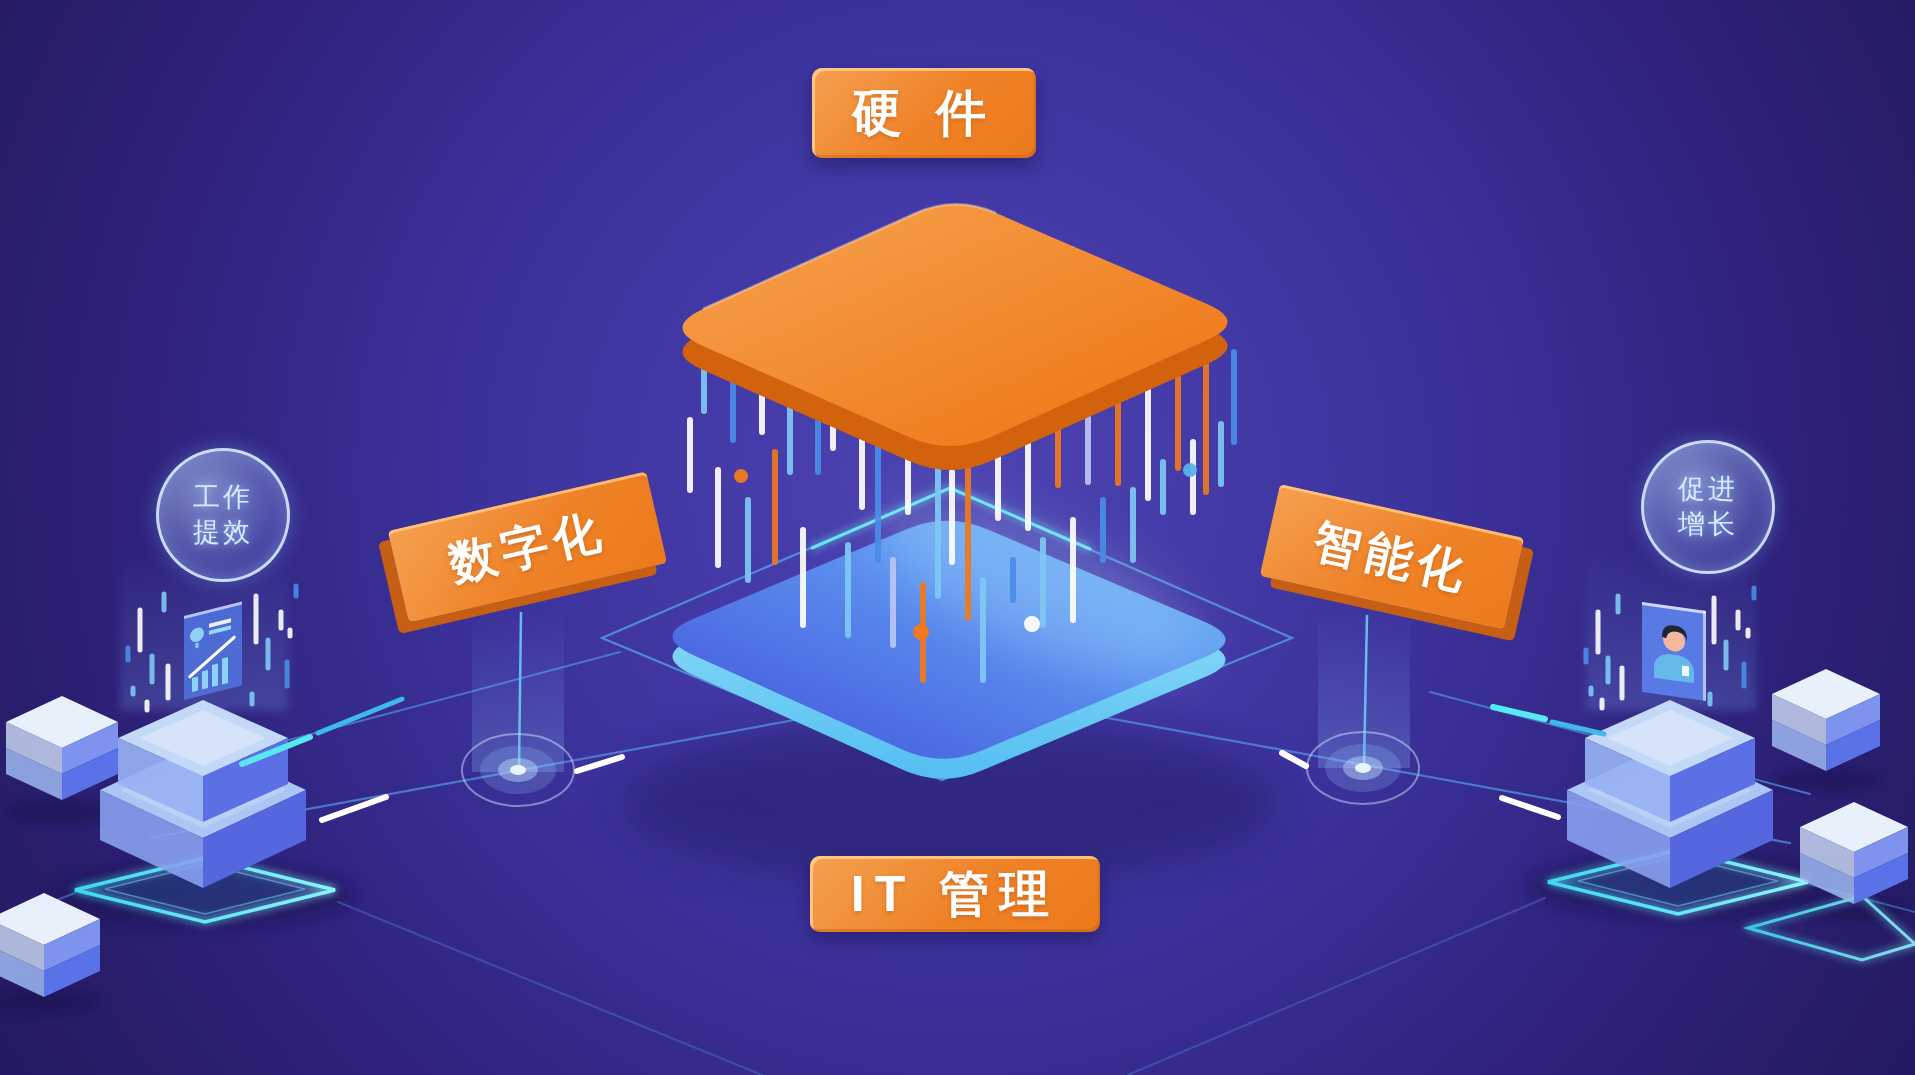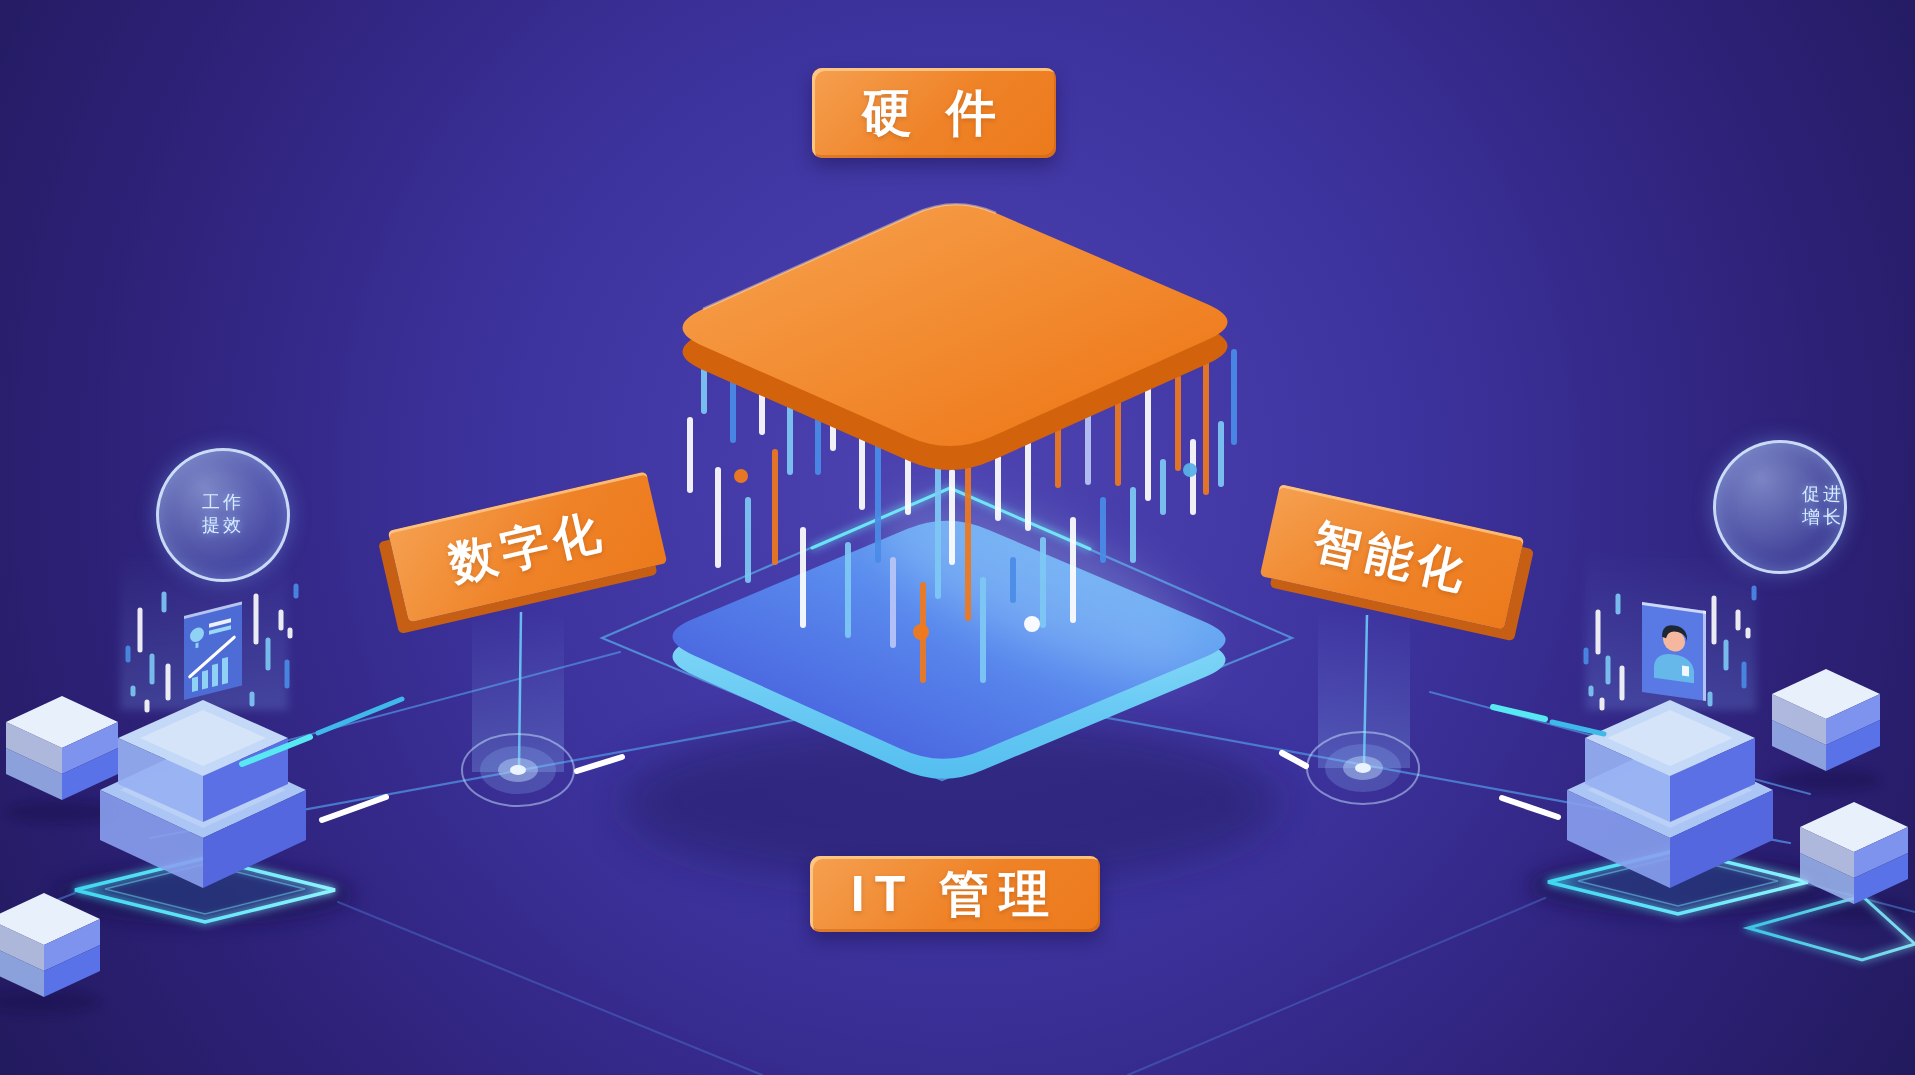--- a/index.html
+++ b/index.html
@@ -14,23 +14,23 @@
     box-shadow:inset 3px 3px 0 rgba(255,205,140,.85), inset -2px -3px 0 rgba(198,96,18,.45), 0 8px 18px rgba(18,10,60,.4);
     font-size:50px;letter-spacing:10px;}
   .banner-left{transform:rotate(-13deg);border-radius:5px;font-size:47px;letter-spacing:6px;
     box-shadow:-12px 9px 0 #c6601.5px;box-shadow:-12px 9px 0 #c65f14, inset 0 3px 0 rgba(255,210,150,.7);}
   .banner-right{transform:rotate(12.5deg);border-radius:5px;font-size:47px;letter-spacing:6px;
     box-shadow:12px 9px 0 #c65f14, inset 0 3px 0 rgba(255,210,150,.7);}
   .badge{position:absolute;width:128px;height:128px;border-radius:50%;
     border:3px solid rgba(214,234,255,.9);
     background:radial-gradient(circle at 35% 28%, rgba(186,214,255,.55), rgba(110,140,230,.28) 72%);
     color:#d9ebff;display:flex;flex-direction:column;align-items:center;justify-content:center;
-    font-size:18px;letter-spacing:3px;line-height:1.3;
+    font-size:27px;letter-spacing:3px;line-height:1.3;
     text-shadow:0 0 8px rgba(150,195,255,.9);
-    box-shadow:0 0 20px rgba(130,180,255,.35), inset 0 0 18px rgba(180,215,255,.35);font-family:Liberation Mono, monospace;}
+    box-shadow:0 0 20px rgba(130,180,255,.35), inset 0 0 18px rgba(180,215,255,.35);}
 </style>
 </head>
 <body>
 
 <div class="stage">
 
 <svg width="1915" height="1075" viewBox="0 0 1915 1075">
   <defs>
     <linearGradient id="gOrangeTop" x1="0" y1="0" x2="1" y2="1">
       <stop offset="0" stop-color="#f7a34f"></stop>
@@ -306,39 +306,39 @@
         <line x1="318" y1="733" x2="402" y2="699" stroke="#3fb9ea" stroke-width="5" stroke-linecap="round" opacity="1"></line>
         <line x1="322" y1="820" x2="386" y2="797" stroke="#ffffff" stroke-width="6" stroke-linecap="round" opacity="1"></line>
         <line x1="577" y1="771" x2="622" y2="757" stroke="#ffffff" stroke-width="6" stroke-linecap="round" opacity="1"></line>
         <line x1="1493" y1="707" x2="1545" y2="719" stroke="#57e8f2" stroke-width="6" stroke-linecap="round" opacity="1"></line>
         <line x1="1552" y1="722" x2="1604" y2="734" stroke="#3fb9ea" stroke-width="5" stroke-linecap="round" opacity="1"></line>
         <line x1="1502" y1="798" x2="1558" y2="817" stroke="#ffffff" stroke-width="6" stroke-linecap="round" opacity="1"></line>
         <line x1="1282" y1="753" x2="1306" y2="766" stroke="#ffffff" stroke-width="6" stroke-linecap="round" opacity="1"></line>
       </g>
 </svg>
 
-<div class="banner banner-top" style="left:812px;top:68px;width:244px;height:90px;">
+<div class="banner banner-top" style="left:812px;top:68px;width:224px;height:90px;">
   <span>硬 件</span>
 </div>
 
 <div class="banner banner-left" style="left:395px;top:500px;width:265px;height:94px;">
   <span>数字化</span>
 </div>
 
 <div class="banner banner-right" style="left:1267px;top:510px;width:250px;height:94px;">
   <span>智能化</span>
 </div>
 
 <div class="banner banner-bottom" style="left:810px;top:856px;width:290px;height:76px;">
   <span>IT 管理</span>
 </div>
 
 <div class="badge" style="left:156px;top:448px;">
   <span>工作</span>
   <span>提效</span>
 </div>
 
-<div class="badge" style="left:1713px;top:440px;align-items:flex-end;">
+<div class="badge" style="left:1641px;top:440px;">
   <span>促进</span>
   <span>增长</span>
 </div>
 
 </div>
 
 </body></html>

